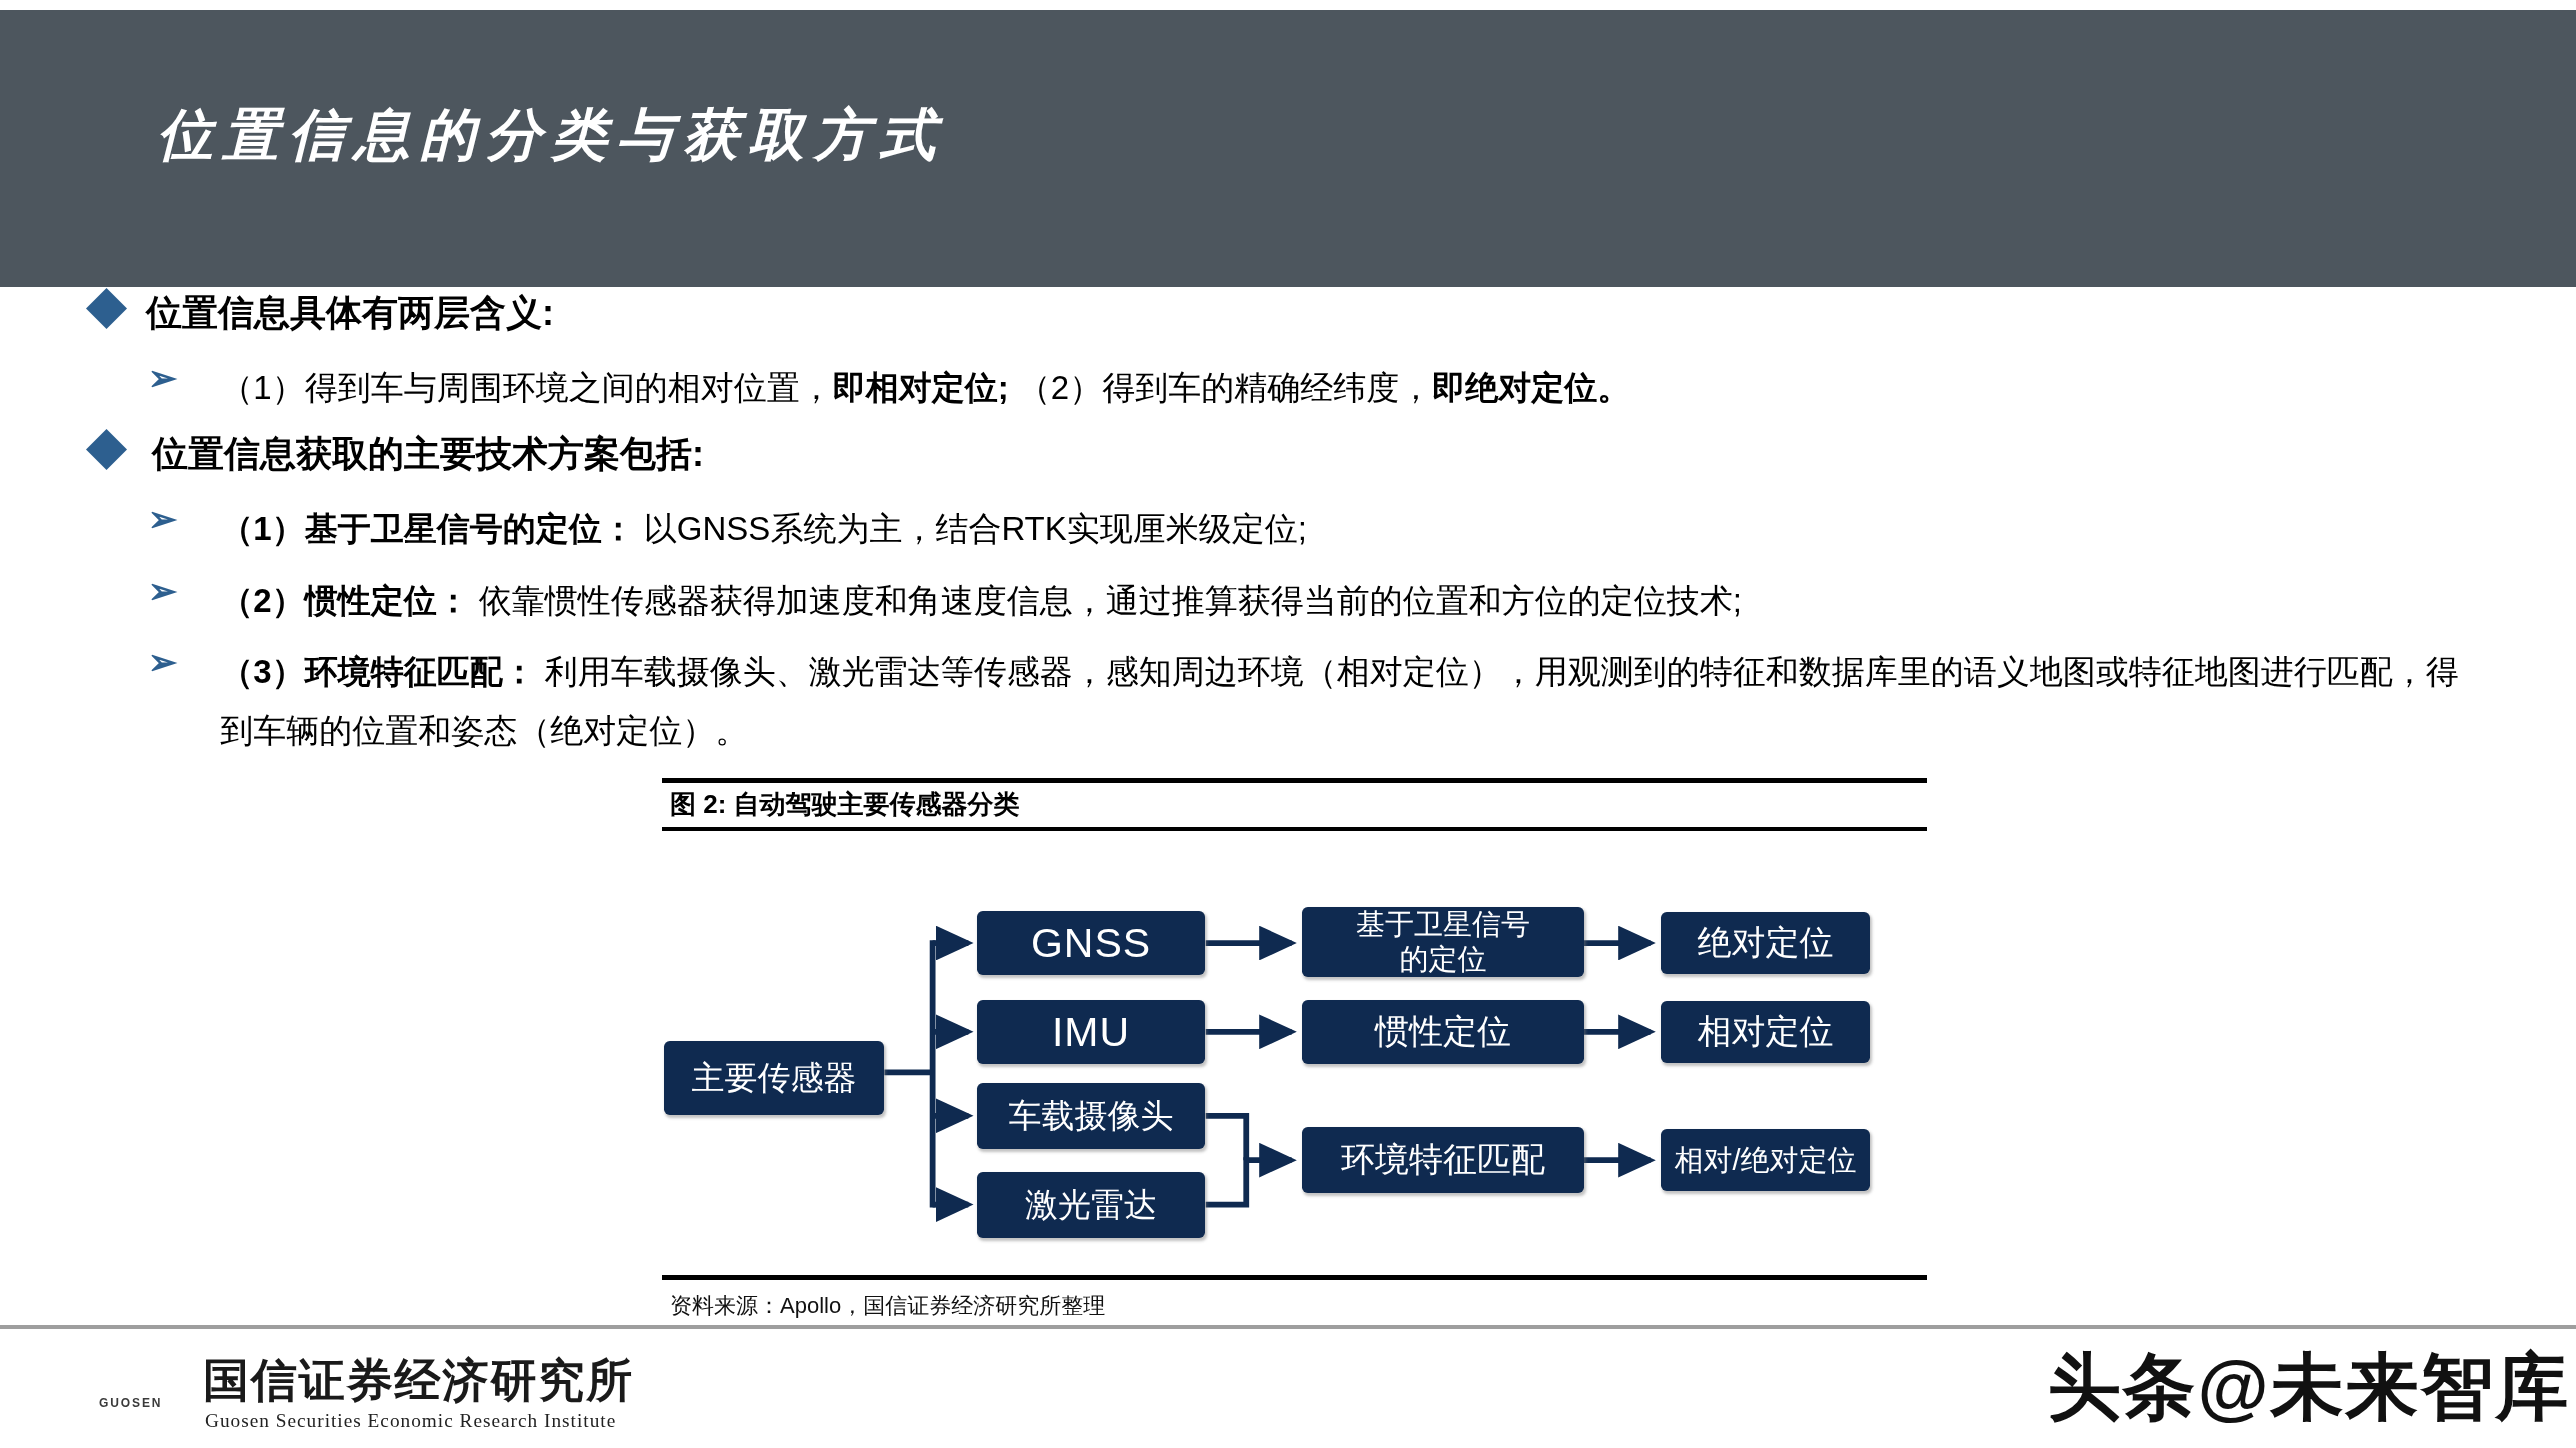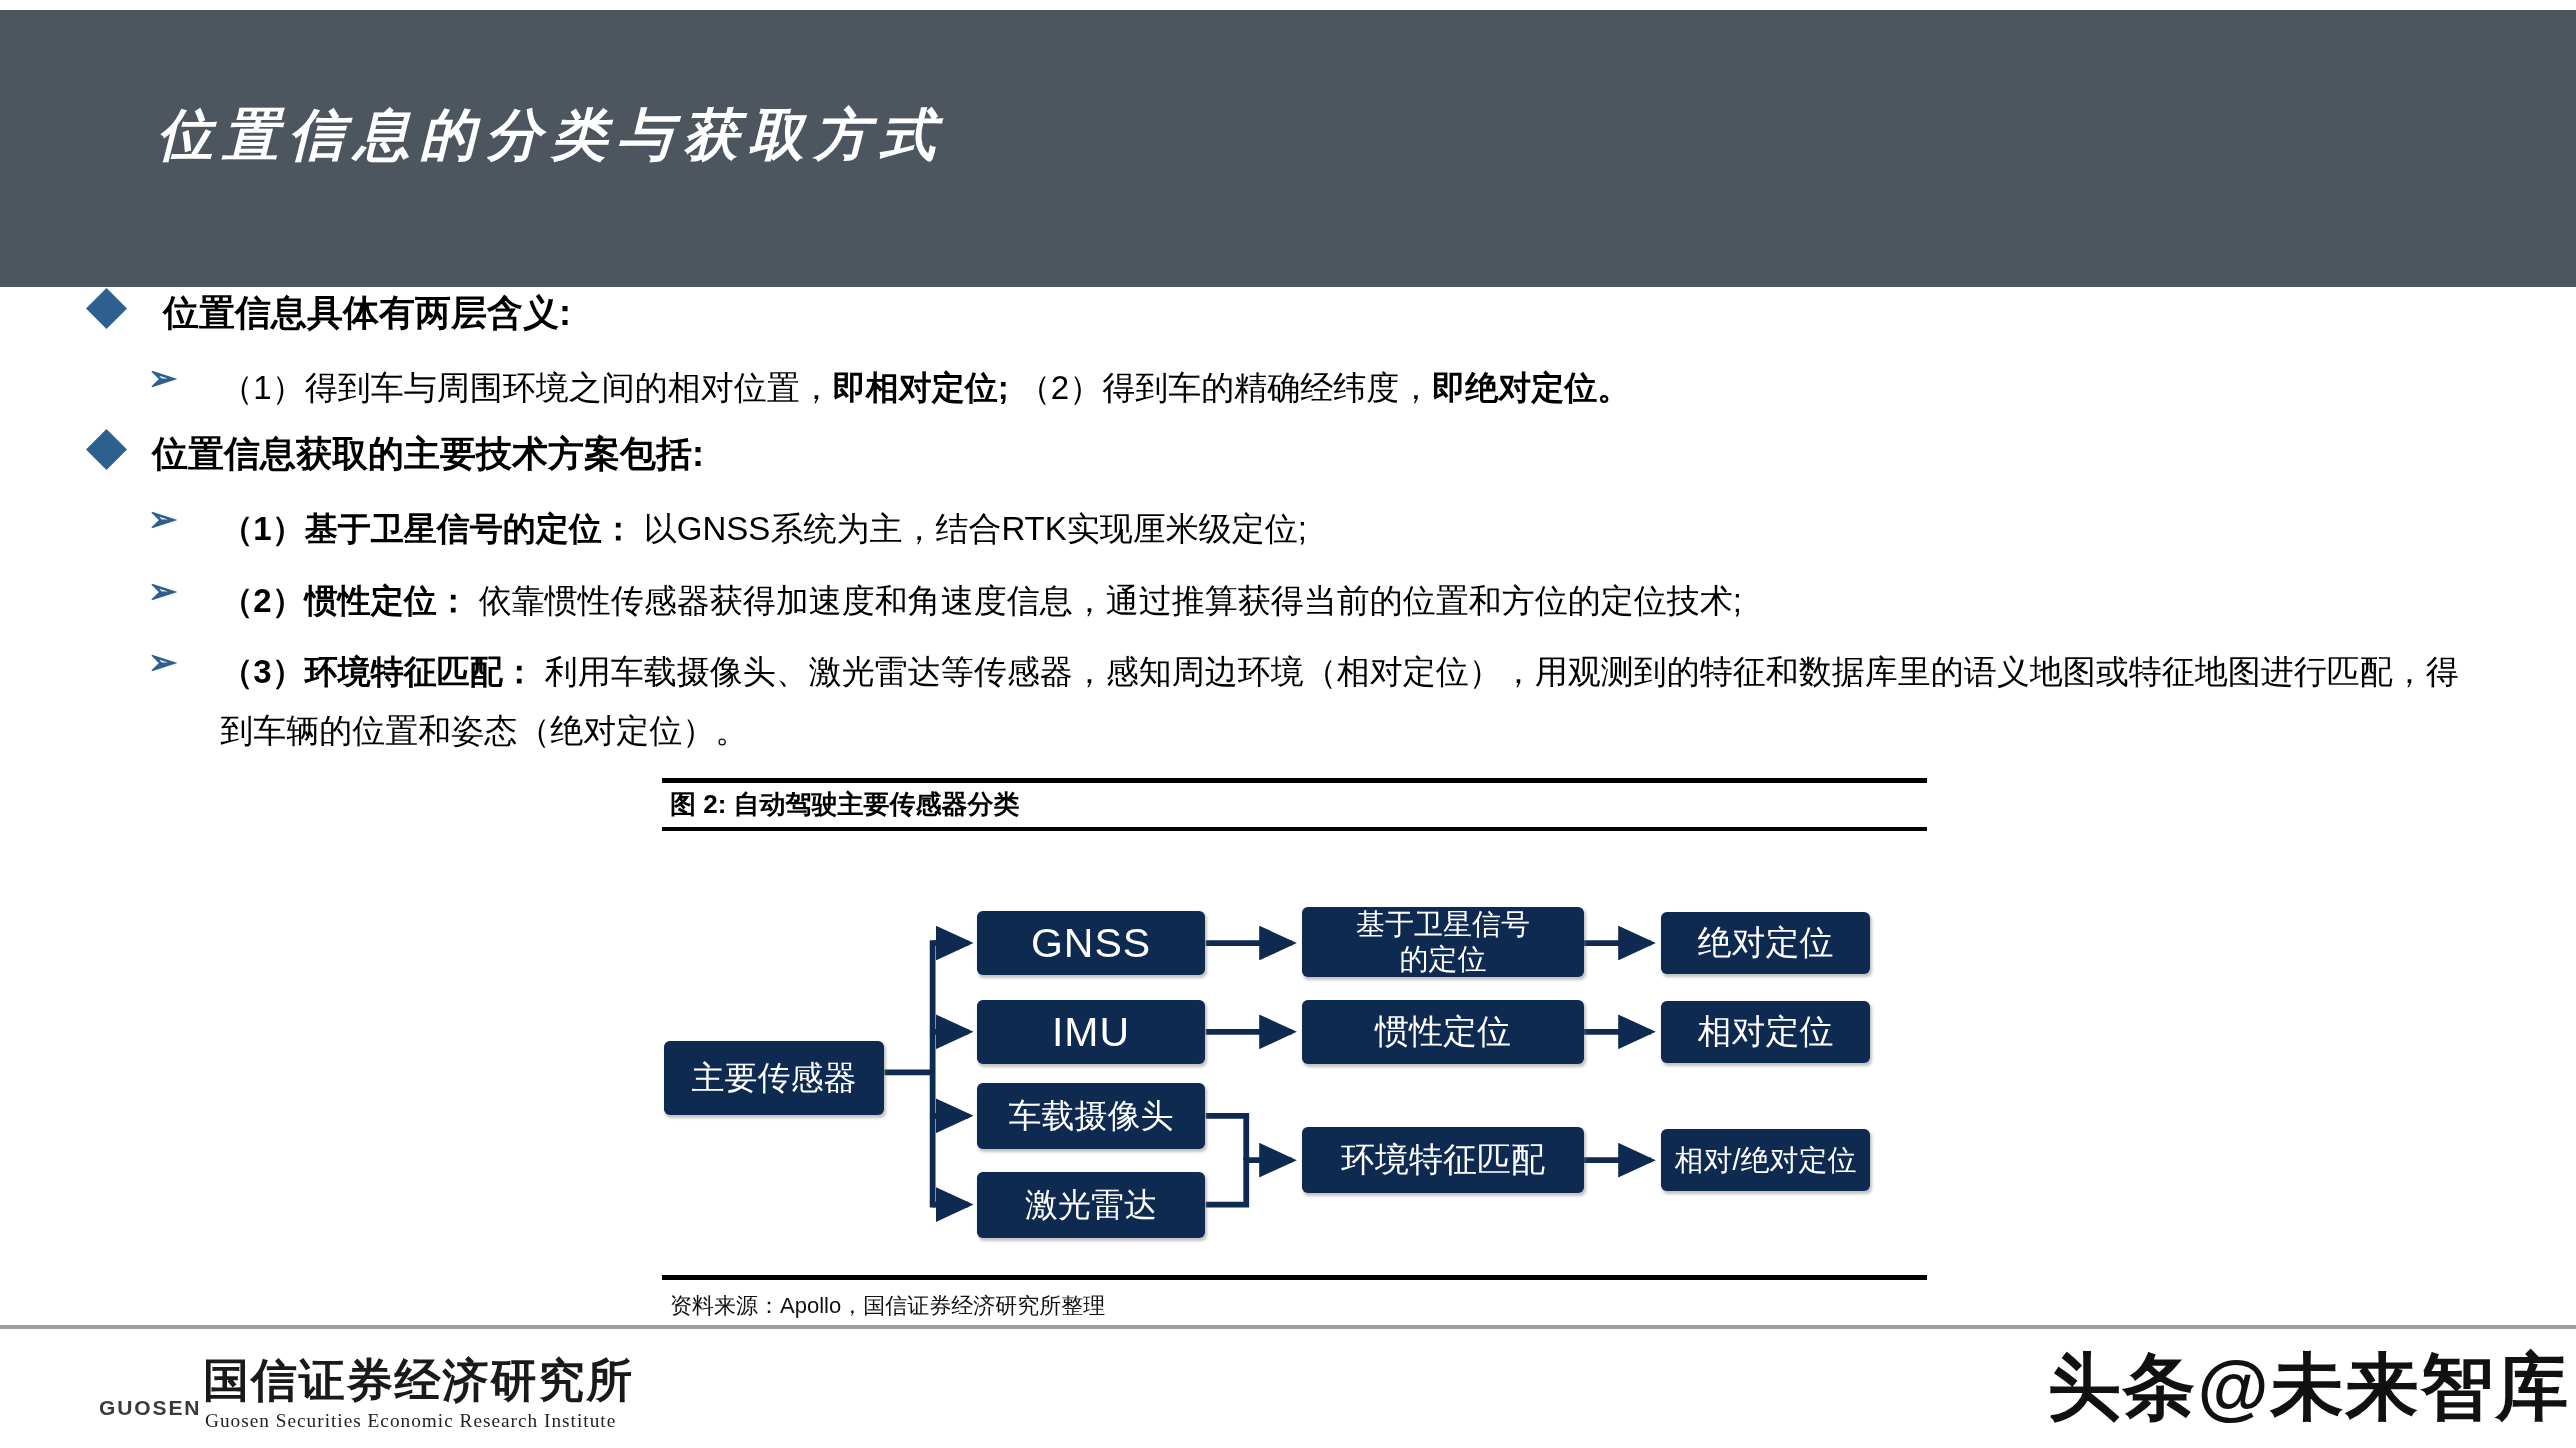--- a/index.html
+++ b/index.html
@@ -35,21 +35,21 @@
     display:flex;flex-direction:column;align-items:center;justify-content:center;
     text-align:center;box-shadow:1.9px 2.9px 2.9px rgba(120,120,120,.45);
   }
   .node span{display:block;}
   .f34{font-size:33px;} .f32{font-size:34px;font-family:Liberation Serif, serif;} .f30{font-size:29px;line-height:1.2;}
   .f42{font-size:41px;letter-spacing:1px;}
   #flow-svg{position:absolute;left:662px;top:889px;}
   
   .footer-rule{position:absolute;left:0;top:1325px;width:2576px;height:3.9px;background:#9e9e9e;}
   .logo-abbr{
-    position:absolute;left:99px;top:1396px;font-size:21px;font-weight:bold;
+    position:absolute;left:99px;top:1396px;font-size:12px;font-weight:bold;
     letter-spacing:1.9px;color:#3a3a3a;
   }
   .logo-cn{
     position:absolute;left:203px;top:1350px;font-size:46px;font-weight:bold;
     font-family:"Liberation Serif",serif;color:#1a1a1a;letter-spacing:1.9px;
   }
   .logo-en{
     position:absolute;left:205px;top:1410px;font-size:19.3px;
     font-family:"Liberation Serif",serif;color:#222;letter-spacing:1px;
   }
@@ -62,21 +62,21 @@
 <body>
 
 <div id="page">
 
   <div class="header-bar">
     <div class="header-title">位置信息的分类与获取方式</div>
   </div>
 
   <div class="row" style="left:92px;top:290px;">
     <span class="diamond"></span>
-    <span class="lvl1-text" style="margin-left:42px;">位置信息具体有两层含义:</span>
+    <span class="lvl1-text" style="margin-left:25px;">位置信息具体有两层含义:</span>
   </div>
 
   <div class="row" style="left:148px;top:359px;width:2318px;">
     <span class="arrow-bullet">➢</span>
     <span class="lvl2-text" style="margin-left:43px;width:2250px;"><span>（1）得到车与周围环境之间的相对位置，</span><b>即相对定位; </b><span>（2）得到车的精确经纬度，</span><b>即绝对定位。</b></span>
   </div>
 
   <div class="row" style="left:92px;top:431px;">
     <span class="diamond"></span>
     <span class="lvl1-text" style="margin-left:31px;">位置信息获取的主要技术方案包括:</span>

